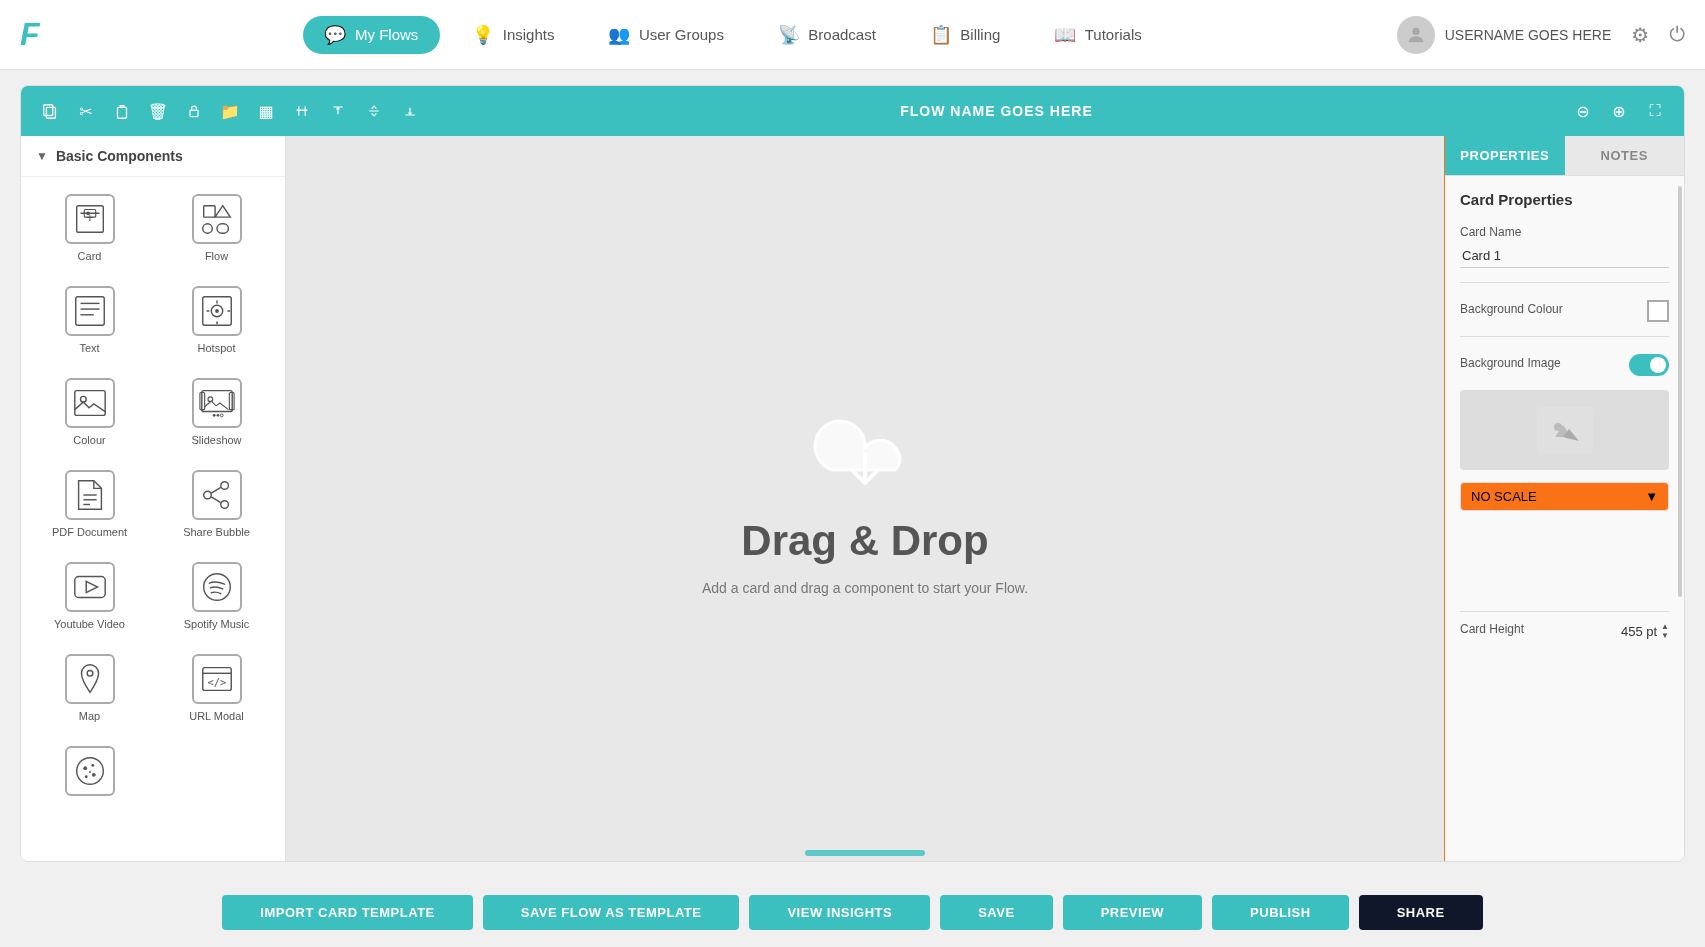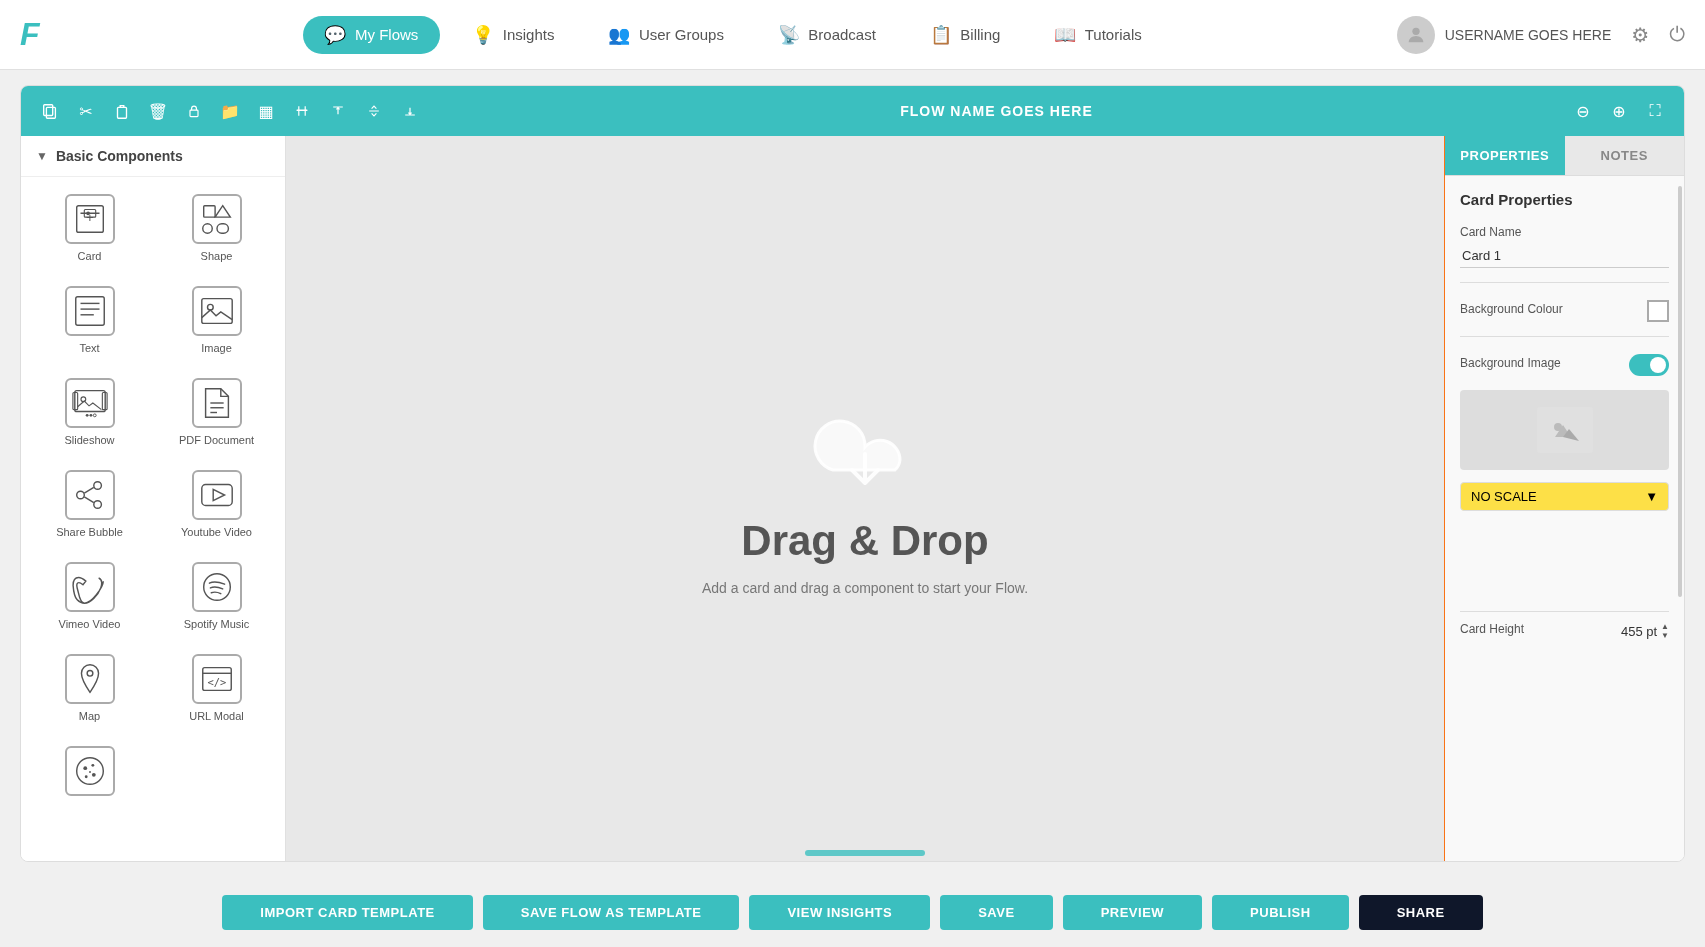--- a/index.html
+++ b/index.html
@@ -338,21 +338,21 @@
       color: #aaa;
       overflow: hidden;
     }
     .image-placeholder svg { width: 60px; height: 60px; }
     .scale-select {
       width: 100%;
       border: 1px solid #ddd;
       border-radius: 4px;
       padding: 6px 10px;
       font-size: 13px;
-      background: #fde047;
+      background: #f97316;
       display: flex;
       align-items: center;
       justify-content: space-between;
       cursor: pointer;
       margin-bottom: 25px;
       position: relative;
     }
     .card-height-row {
       display: flex;
       align-items: center;
@@ -540,45 +540,56 @@
 
         <div class="component-item">
           <div class="component-icon">
             <svg viewBox="0 0 40 40" width="38" height="38" fill="none">
               <rect x="6" y="6" width="12" height="12" rx="1" stroke="#555" stroke-width="1.5"></rect>
               <polygon points="26,6 34,18 18,18" stroke="#555" stroke-width="1.5" fill="none"></polygon>
               <circle cx="10" cy="30" r="5" stroke="#555" stroke-width="1.5" fill="none"></circle>
               <rect x="20" y="25" width="12" height="10" rx="5" stroke="#555" stroke-width="1.5" fill="none"></rect>
             </svg>
           </div>
-          <span class="component-label">Shape</span>
+          <span class="component-label">Flow</span>
         </div>
 
         <div class="component-item">
           <div class="component-icon">
             <svg viewBox="0 0 40 40" width="38" height="38" fill="none">
               <rect x="5" y="5" width="30" height="30" rx="2" stroke="#555" stroke-width="1.5"></rect>
               <line x1="10" y1="12" x2="30" y2="12" stroke="#555" stroke-width="1.5"></line>
               <line x1="10" y1="18" x2="30" y2="18" stroke="#555" stroke-width="1.5"></line>
               <line x1="10" y1="24" x2="24" y2="24" stroke="#555" stroke-width="1.5"></line>
             </svg>
           </div>
           <span class="component-label">Text</span>
         </div>
 
+        <div class="component-item">
+          <div class="component-icon">
+            <svg viewBox="0 0 40 40" width="38" height="38" fill="none">
+              <rect x="5" y="5" width="30" height="30" rx="2" stroke="#555" stroke-width="1.5"></rect>
+              <circle cx="20" cy="20" r="6" stroke="#555" stroke-width="1.5"></circle>
+              <circle cx="20" cy="20" r="2" fill="#555"></circle>
+              <path d="M20 12v-3M20 31v3M12 20h-3M31 20h3" stroke="#555" stroke-width="1.5"></path>
+            </svg>
+          </div>
+          <span class="component-label">Hotspot</span>
+        </div>
 
         <div class="component-item">
           <div class="component-icon">
             <svg viewBox="0 0 40 40" width="38" height="38" fill="none">
               <rect x="4" y="7" width="32" height="26" rx="2" stroke="#555" stroke-width="1.5"></rect>
               <circle cx="13" cy="16" r="3" stroke="#555" stroke-width="1.5"></circle>
               <path d="M4 27l9-8 6 6 5-4 12 8" stroke="#555" stroke-width="1.5" fill="none"></path>
             </svg>
           </div>
-          <span class="component-label">Image</span>
+          <span class="component-label">Colour</span>
         </div>
 
         <div class="component-item">
           <div class="component-icon">
             <svg viewBox="0 0 40 40" width="38" height="38" fill="none">
               <rect x="4" y="7" width="32" height="22" rx="2" stroke="#555" stroke-width="1.5"></rect>
               <rect x="2" y="9" width="5" height="18" rx="1" stroke="#555" stroke-width="1.2"></rect>
               <rect x="33" y="9" width="5" height="18" rx="1" stroke="#555" stroke-width="1.2"></rect>
               <circle cx="13" cy="16" r="2.5" stroke="#555" stroke-width="1.2"></circle>
               <path d="M7 24l7-6 5 5 4-3 9 7" stroke="#555" stroke-width="1.2" fill="none"></path>
@@ -619,28 +630,20 @@
         <div class="component-item">
           <div class="component-icon">
             <svg viewBox="0 0 40 40" width="38" height="38" fill="none">
               <rect x="4" y="9" width="32" height="22" rx="4" stroke="#555" stroke-width="1.5"></rect>
               <polygon points="16,14 28,20 16,26" stroke="#555" stroke-width="1.5" fill="none"></polygon>
             </svg>
           </div>
           <span class="component-label">Youtube Video</span>
         </div>
 
-        <div class="component-item">
-          <div class="component-icon">
-            <svg viewBox="0 0 40 40" width="38" height="38" fill="none">
-              <path d="M34 14c-.1 3.5-2.5 8.2-7.3 14.2C21.7 34.4 17.6 37 14.3 37c-2 0-3.7-1.9-5.1-5.6L6.5 21c-.9-3.7-.3-5.6 1.8-5.6 1 0 2.4.7 4.3 2.2l3-3.8C13 11.6 10.3 10 8 10c-3.8 0-5.8 2.8-5.8 8.3C2.8 26.5 4 31 6.5 33.5c2.5 2.5 5 3.7 7.7 3.7 3 0 6.3-1.7 9.7-5.1 3.4-3.4 6-7.2 7.5-11.4.7-2 1-3.8.9-5.4-.1-2.5-1.2-4.1-3.2-4.8" stroke="#555" stroke-width="1.5" fill="none"></path>
-            </svg>
-          </div>
-          <span class="component-label">Vimeo Video</span>
-        </div>
 
         <div class="component-item">
           <div class="component-icon">
             <svg viewBox="0 0 40 40" width="38" height="38" fill="none">
               <circle cx="20" cy="20" r="14" stroke="#555" stroke-width="1.5"></circle>
               <path d="M12 16c4-2 8-2 16 1" stroke="#555" stroke-width="1.5" stroke-linecap="round"></path>
               <path d="M13 21c3.5-1.5 7-1.5 13 1" stroke="#555" stroke-width="1.5" stroke-linecap="round"></path>
               <path d="M14 26c3-1 6-1 10 1" stroke="#555" stroke-width="1.5" stroke-linecap="round"></path>
             </svg>
           </div>

